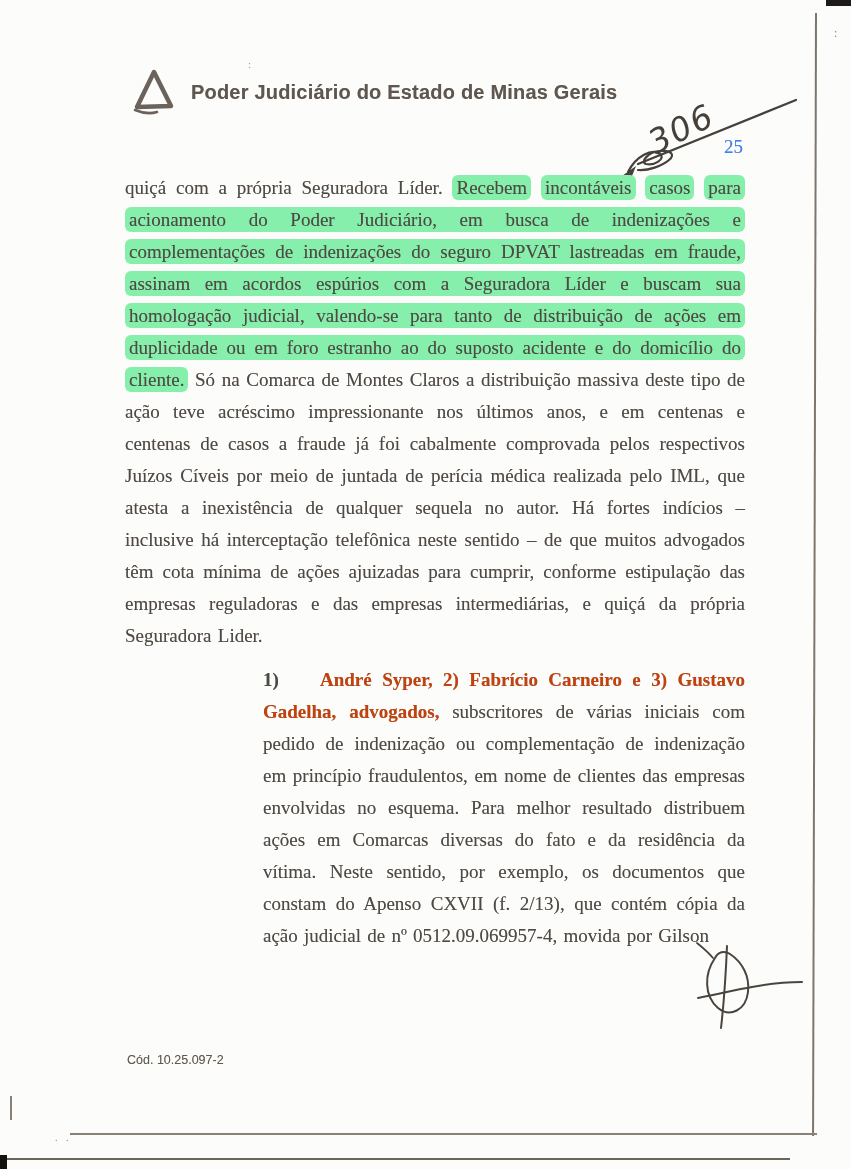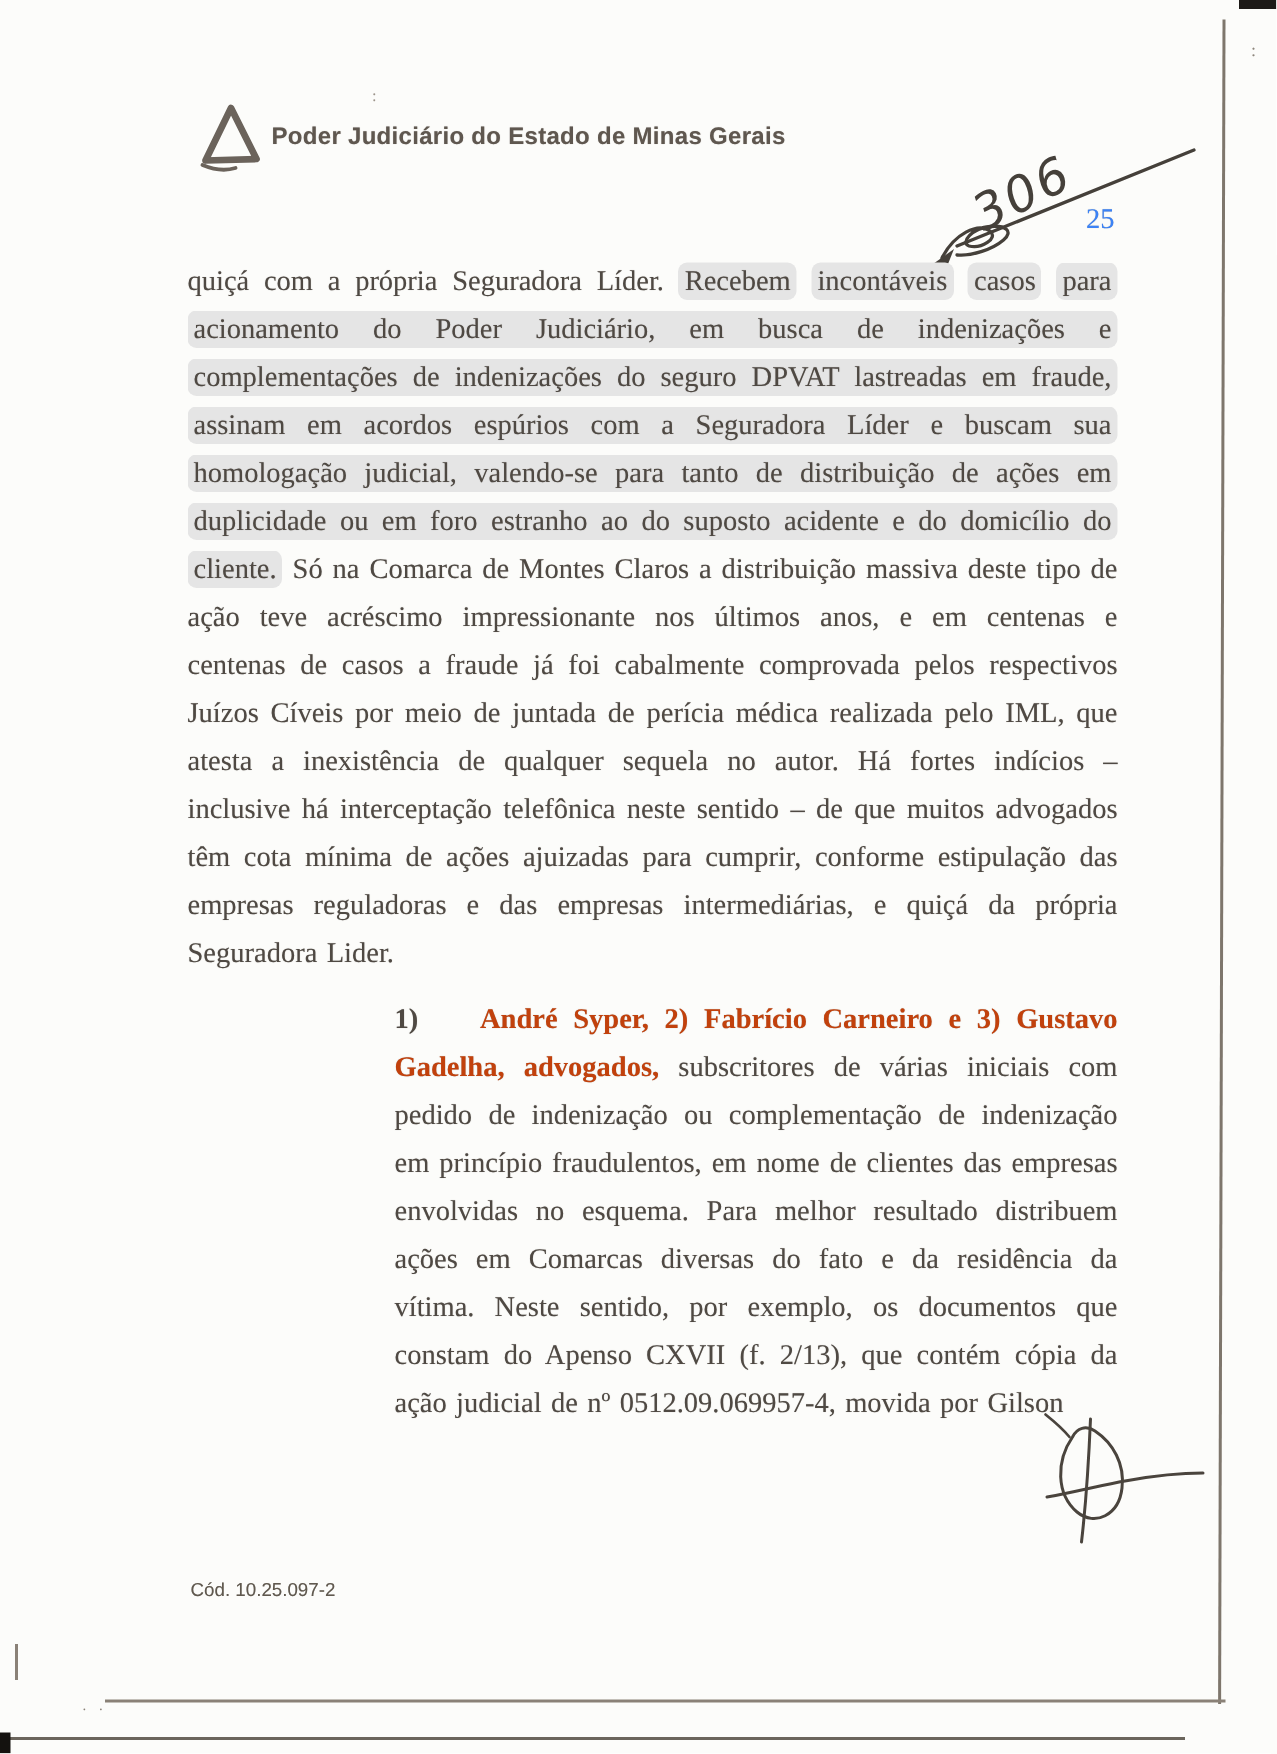--- a/index.html
+++ b/index.html
@@ -7,23 +7,23 @@
     position:relative;
     width:851px; height:1169px;
     background:#fcfcfa;
     overflow:hidden;
     font-family:"Liberation Serif", serif;
   }
   
   .header { position:absolute; left:127px; top:66px; display:flex; align-items:center; }
   .logo { width:52px; height:52px; }
   .org {
-    margin-left:2px;
+    margin-left:12px;
     font-family:"Liberation Sans", sans-serif;
-    font-size:16px; font-weight:600; letter-spacing:0.2px;
+    font-size:20px; font-weight:600; letter-spacing:0.2px;
     color:#5f574f;
     text-shadow:0 0 0.6px rgba(95,87,79,0.45);
   }
   
   .hw306 { position:absolute; left:598px; top:90px; width:220px; height:105px; }
   .hw306 text {
     font-family:"DejaVu Sans", sans-serif; font-style:italic;
     font-size:33px; fill:#45403a; letter-spacing:2px;
   }
   .pagenum {
@@ -37,21 +37,21 @@
     font-size:19px; line-height:32px; color:#4f4943;
     text-align:justify;
     text-shadow:0 0 0.6px rgba(79,73,67,0.42);
     word-spacing:1.5px;
   }
   .bodytext p { margin:0; }
   .p2 { text-indent:95px; margin-top:12px !important; }
   .liwrap { margin-left:138px; width:482px; margin-top:12px; text-align:justify; }
   .marker { display:inline-block; width:57px; font-weight:bold; }
   .hl {
-    background:#e5e5e5;
+    background:#86efac;
     padding:2px 4px;
     border-radius:6px;
     box-decoration-break:clone;
     -webkit-box-decoration-break:clone;
   }
   .b { font-weight:bold; color:#c2410c; }
   
   .footer {
     position:absolute; left:127px; top:1053px;
     font-family:"Liberation Sans", sans-serif;

